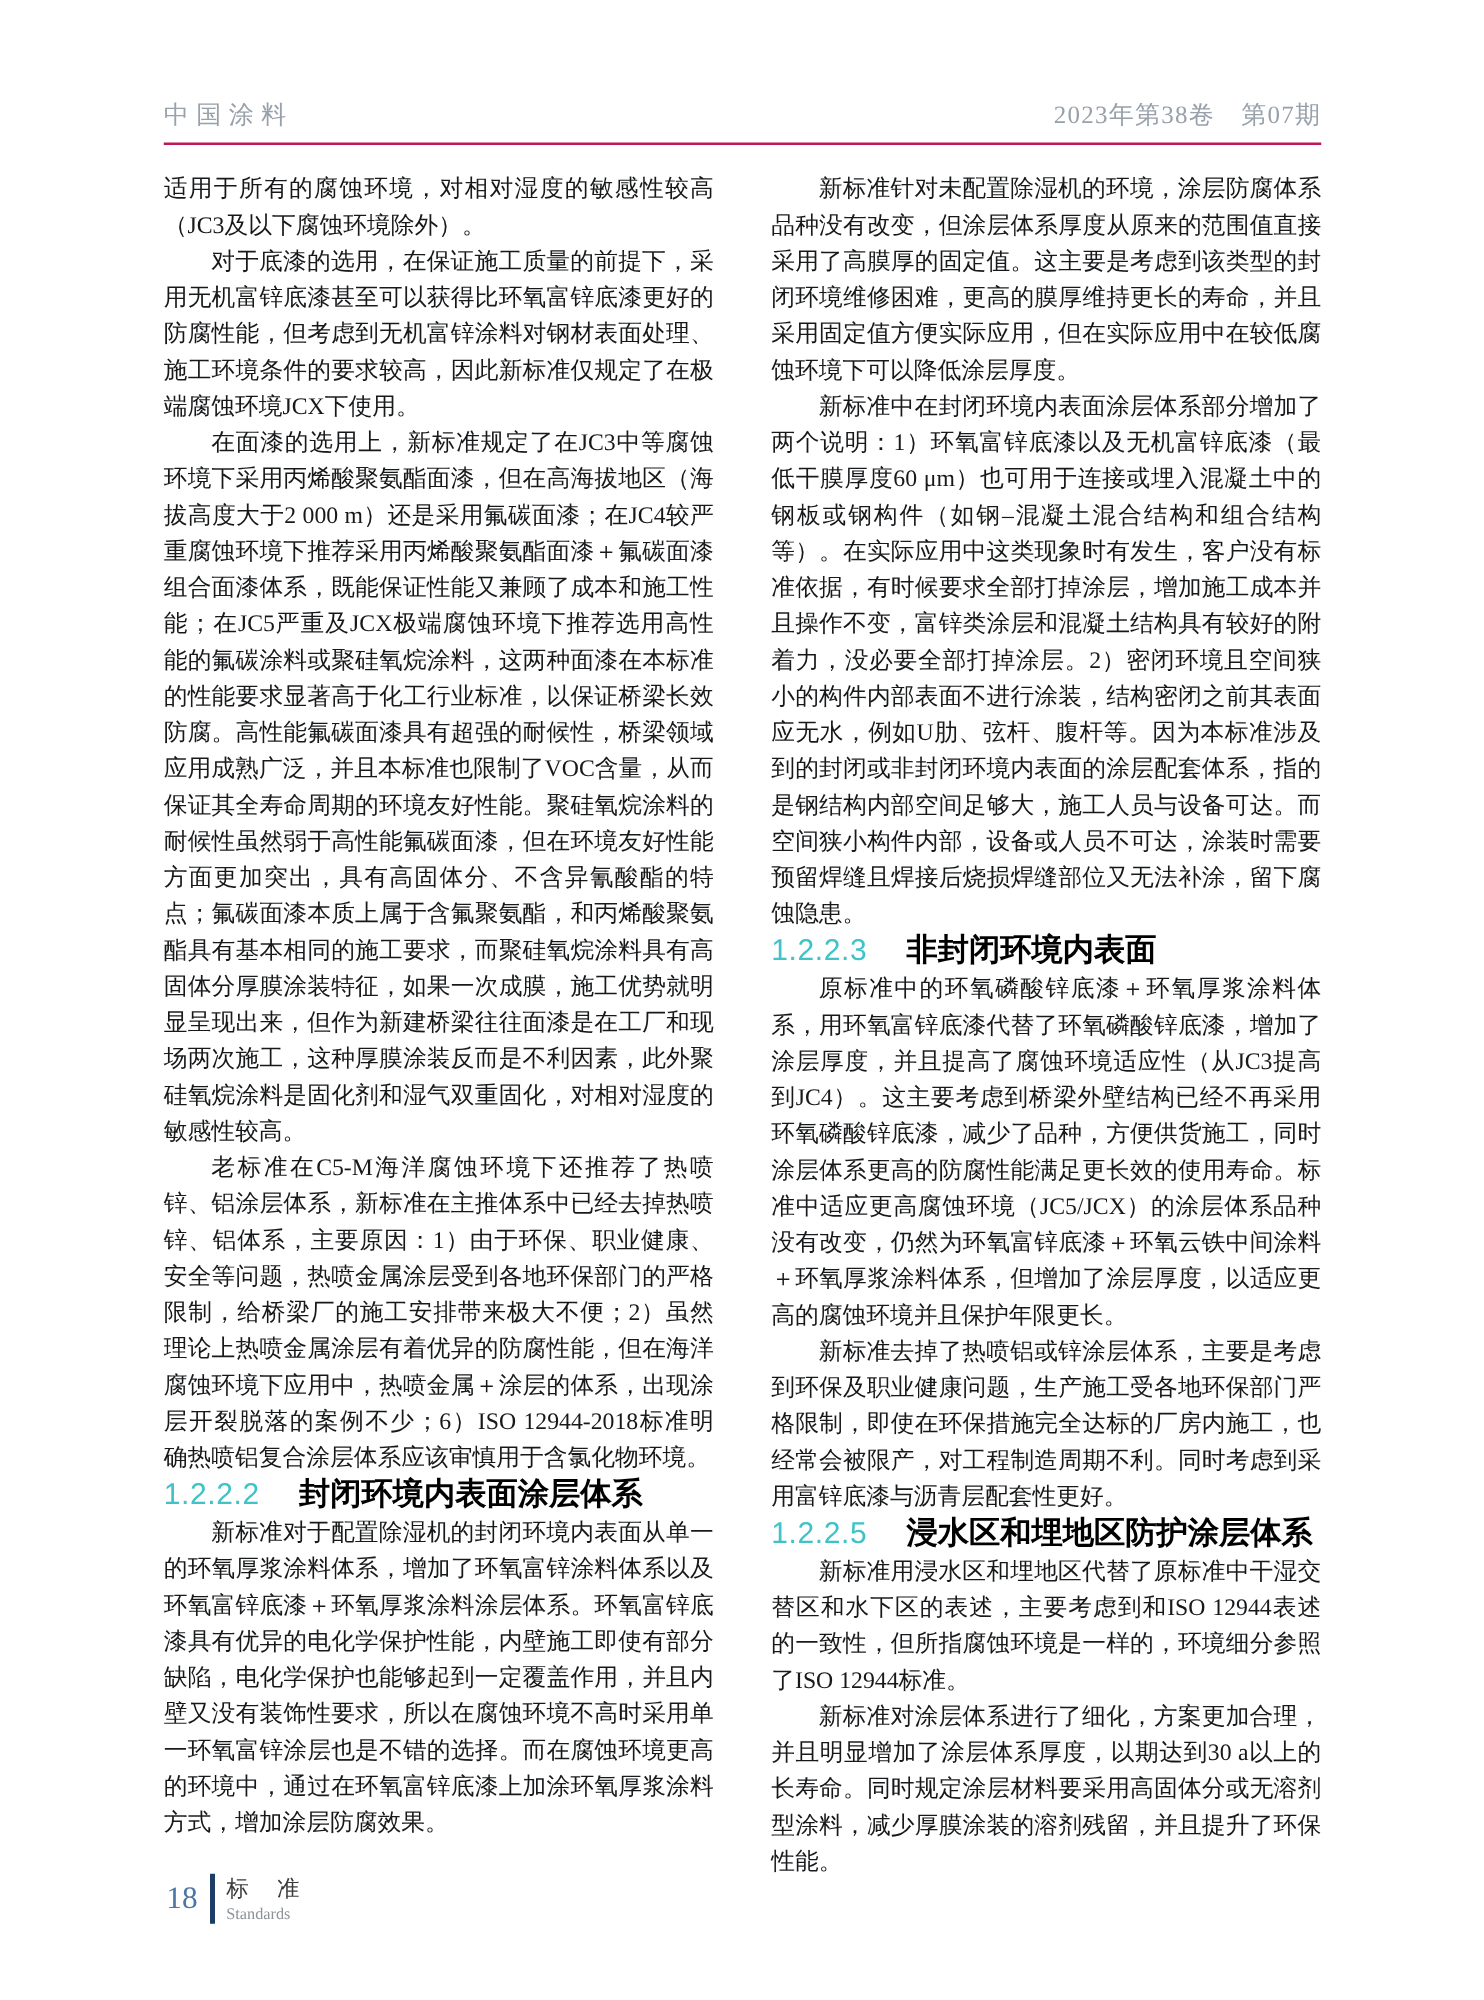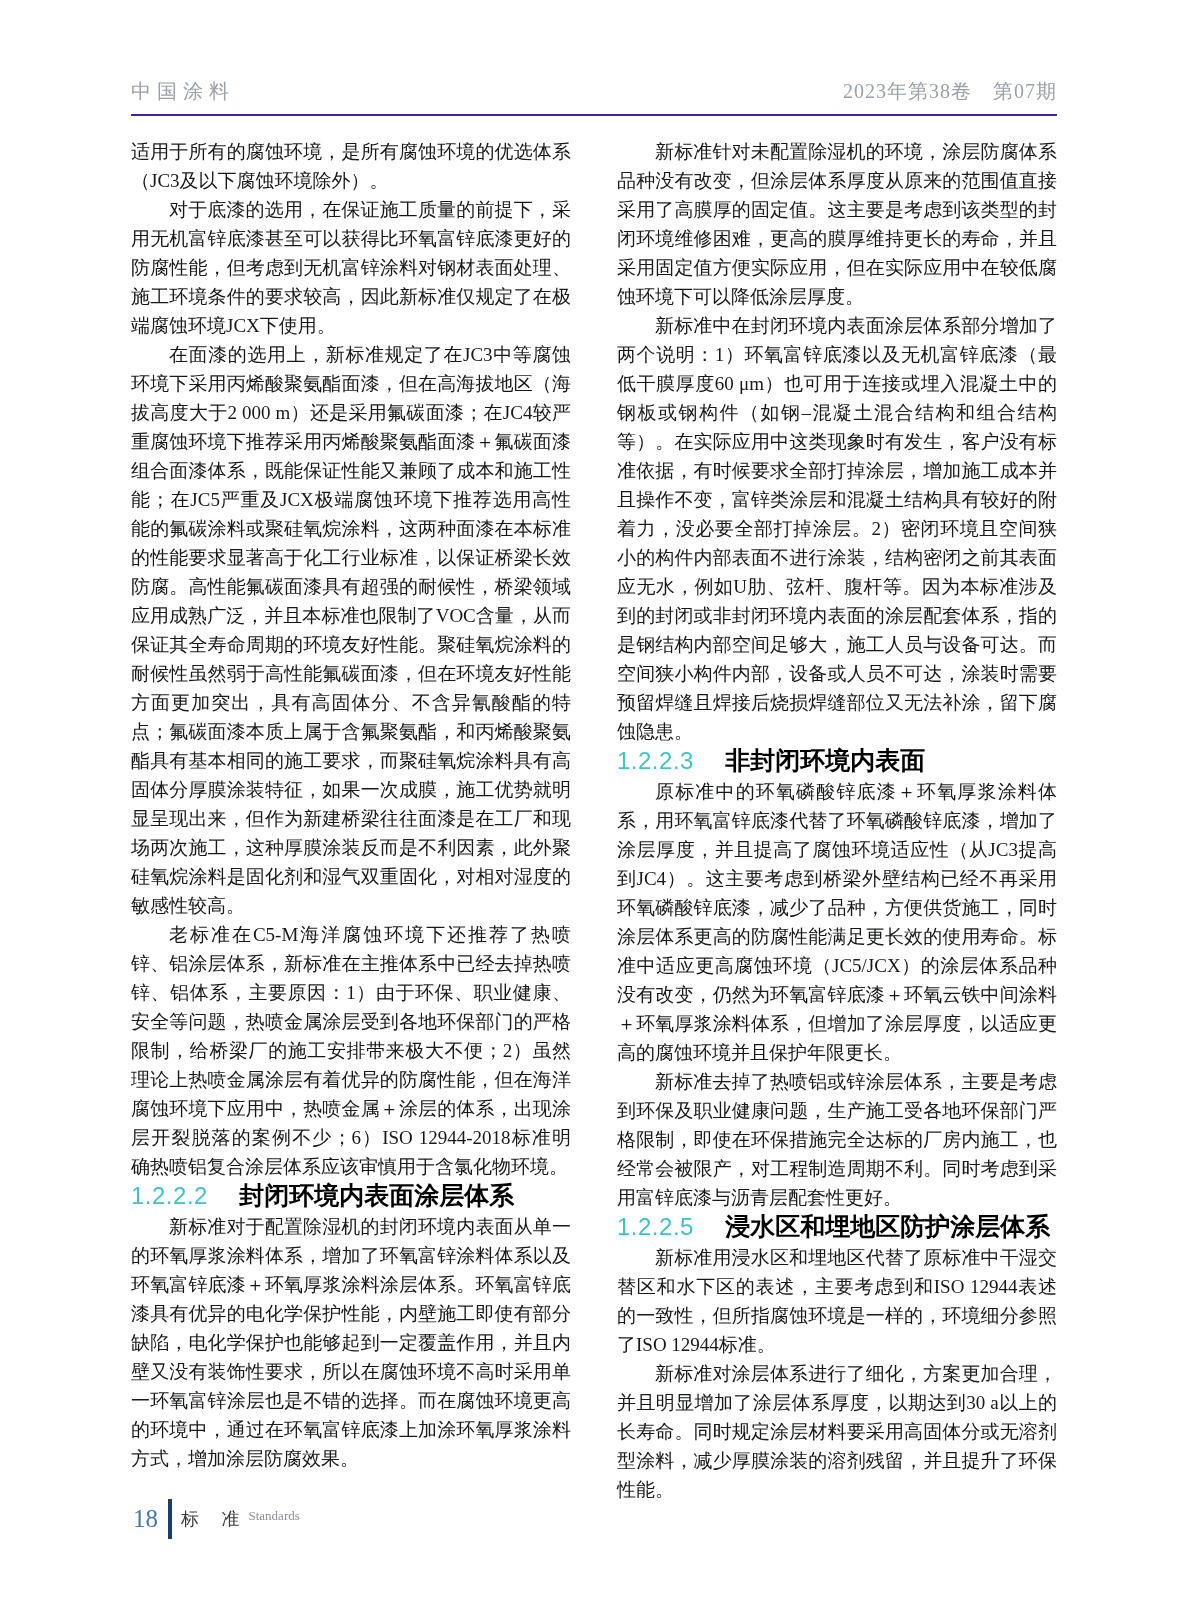--- a/index.html
+++ b/index.html
@@ -7,21 +7,21 @@
   body {
     width: 1187px; height: 1600px;
     background: #ffffff;
     position: relative;
     font-family: "Liberation Serif", "DejaVu Serif", serif;
   }
   .header {
     position: absolute; left: 131px; top: 78px; width: 926px;
     display: flex; justify-content: space-between; align-items: flex-end;
     padding-bottom: 9px;
-    border-bottom: 2px solid #4c1d95;
+    border-bottom: 2px solid #be185d;
     color: #98a0a9; font-size: 20px;
   }
   .journal { letter-spacing: 6px; }
   .issue { letter-spacing: 1px; }
   .content {
     position: absolute; left: 131px; top: 137px; width: 926px;
     display: flex; gap: 46px;
   }
   .col {
     width: 440px;
@@ -38,35 +38,35 @@
     line-height: 29px;
   }
   .sec-num { color: #3fc3c7; font-size: 24px; letter-spacing: 0.5px; }
   .sec-title { color: #000000; font-weight: bold; font-size: 25px; margin-left: 26px; }
   .footer {
     position: absolute; left: 133px; top: 1499px;
     display: flex; align-items: center;
   }
   .page-num { color: #4c76a4; font-size: 25px; }
   .footer-bar { width: 4px; height: 40px; background: #1c3d66; margin-left: 10px; margin-right: 9px; }
-  .footer-labels { display: flex; flex-direction: row; justify-content: center; }
+  .footer-labels { display: flex; flex-direction: column; justify-content: center; }
   .footer-cn { font-size: 18px; color: #3a3a3a; letter-spacing: 9px; line-height: 23px; }
   .footer-en { font-size: 13px; color: #8d9196; line-height: 15px; }
 </style>
 </head>
 <body>
 
 <div class="header">
   <span class="journal">中国涂料</span>
   <span class="issue">2023年第38卷　第07期</span>
 </div>
 
 <div class="content">
   <div class="col">
-    <p class="para flush">适用于所有的腐蚀环境，是所有腐蚀环境的优选体系（JC3及以下腐蚀环境除外）。</p>
+    <p class="para flush">适用于所有的腐蚀环境，对相对湿度的敏感性较高（JC3及以下腐蚀环境除外）。</p>
     <p class="para">对于底漆的选用，在保证施工质量的前提下，采用无机富锌底漆甚至可以获得比环氧富锌底漆更好的防腐性能，但考虑到无机富锌涂料对钢材表面处理、施工环境条件的要求较高，因此新标准仅规定了在极端腐蚀环境JCX下使用。</p>
     <p class="para">在面漆的选用上，新标准规定了在JC3中等腐蚀环境下采用丙烯酸聚氨酯面漆，但在高海拔地区（海拔高度大于2 000 m）还是采用氟碳面漆；在JC4较严重腐蚀环境下推荐采用丙烯酸聚氨酯面漆＋氟碳面漆组合面漆体系，既能保证性能又兼顾了成本和施工性能；在JC5严重及JCX极端腐蚀环境下推荐选用高性能的氟碳涂料或聚硅氧烷涂料，这两种面漆在本标准的性能要求显著高于化工行业标准，以保证桥梁长效防腐。高性能氟碳面漆具有超强的耐候性，桥梁领域应用成熟广泛，并且本标准也限制了VOC含量，从而保证其全寿命周期的环境友好性能。聚硅氧烷涂料的耐候性虽然弱于高性能氟碳面漆，但在环境友好性能方面更加突出，具有高固体分、不含异氰酸酯的特点；氟碳面漆本质上属于含氟聚氨酯，和丙烯酸聚氨酯具有基本相同的施工要求，而聚硅氧烷涂料具有高固体分厚膜涂装特征，如果一次成膜，施工优势就明显呈现出来，但作为新建桥梁往往面漆是在工厂和现场两次施工，这种厚膜涂装反而是不利因素，此外聚硅氧烷涂料是固化剂和湿气双重固化，对相对湿度的敏感性较高。</p>
     <p class="para">老标准在C5-M海洋腐蚀环境下还推荐了热喷锌、铝涂层体系，新标准在主推体系中已经去掉热喷锌、铝体系，主要原因：1）由于环保、职业健康、安全等问题，热喷金属涂层受到各地环保部门的严格限制，给桥梁厂的施工安排带来极大不便；2）虽然理论上热喷金属涂层有着优异的防腐性能，但在海洋腐蚀环境下应用中，热喷金属＋涂层的体系，出现涂层开裂脱落的案例不少；6）ISO 12944-2018标准明确热喷铝复合涂层体系应该审慎用于含氯化物环境。</p>
     <p class="sec">
       <span class="sec-num">1.2.2.2</span>
       <span class="sec-title">封闭环境内表面涂层体系</span>
     </p>
     <p class="para">新标准对于配置除湿机的封闭环境内表面从单一的环氧厚浆涂料体系，增加了环氧富锌涂料体系以及环氧富锌底漆＋环氧厚浆涂料涂层体系。环氧富锌底漆具有优异的电化学保护性能，内壁施工即使有部分缺陷，电化学保护也能够起到一定覆盖作用，并且内壁又没有装饰性要求，所以在腐蚀环境不高时采用单一环氧富锌涂层也是不错的选择。而在腐蚀环境更高的环境中，通过在环氧富锌底漆上加涂环氧厚浆涂料方式，增加涂层防腐效果。</p>
   </div>
 

